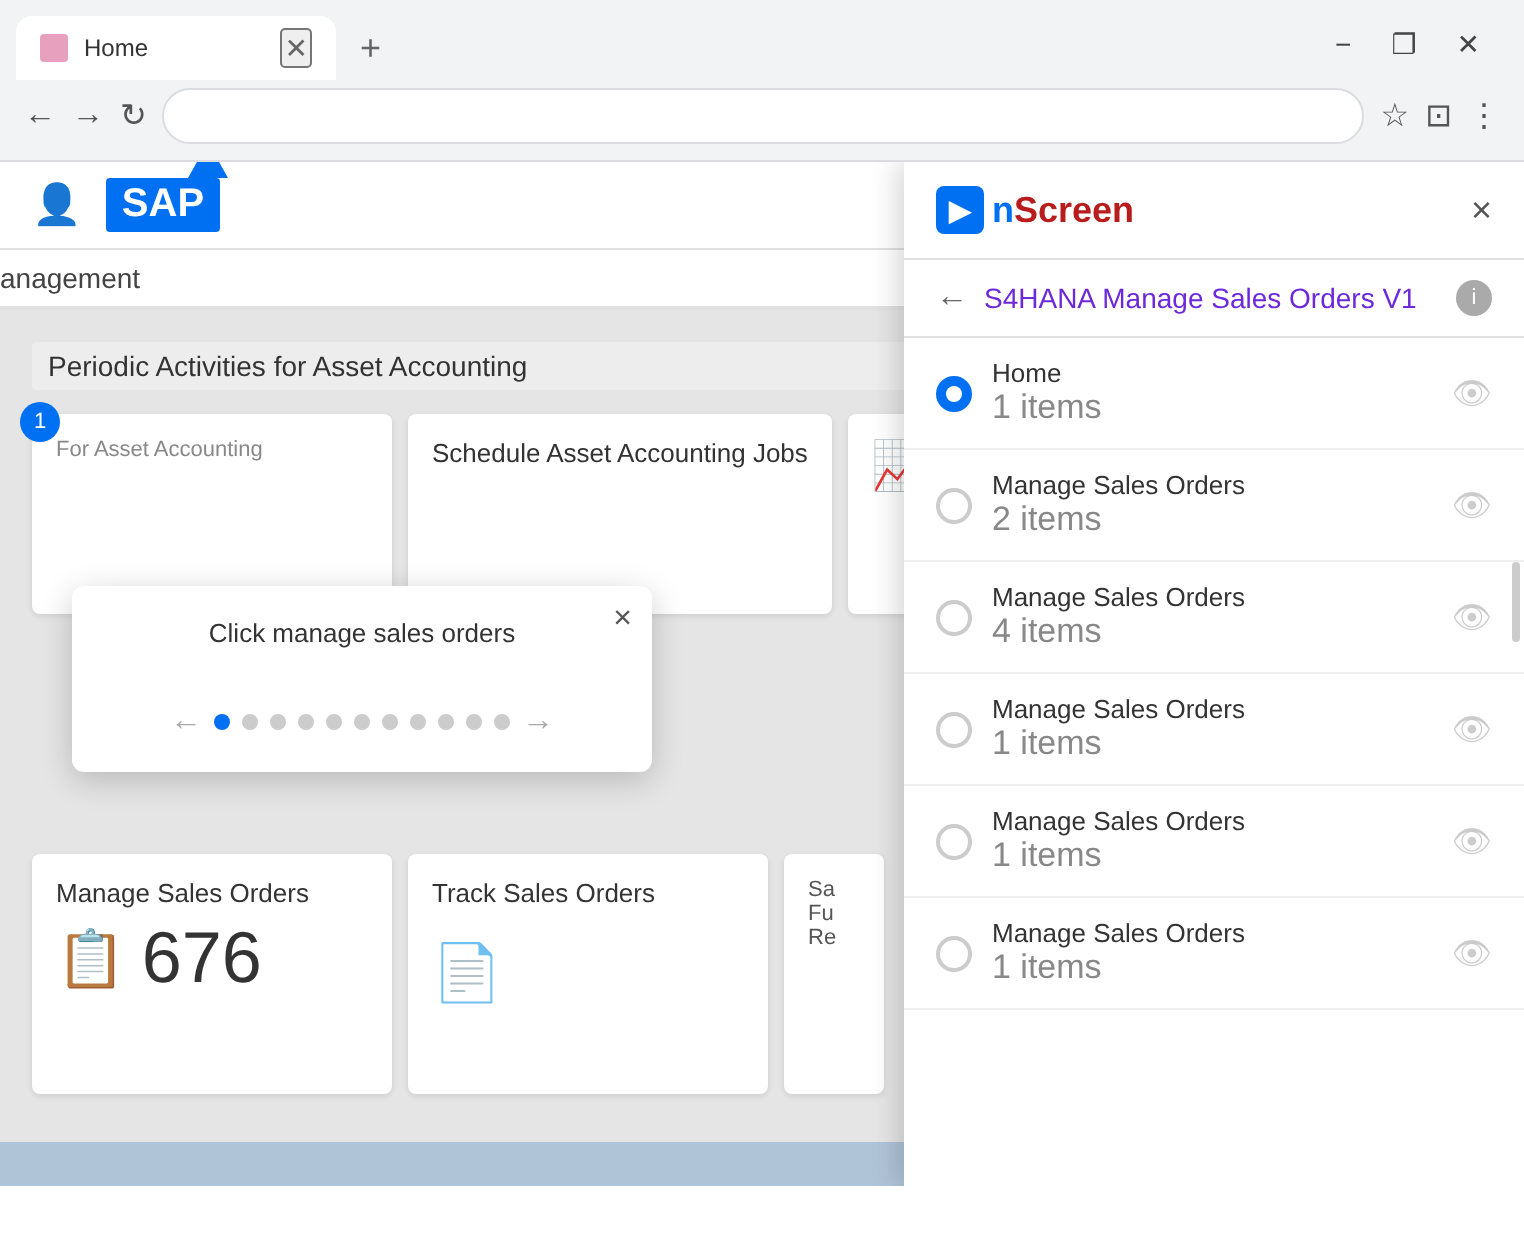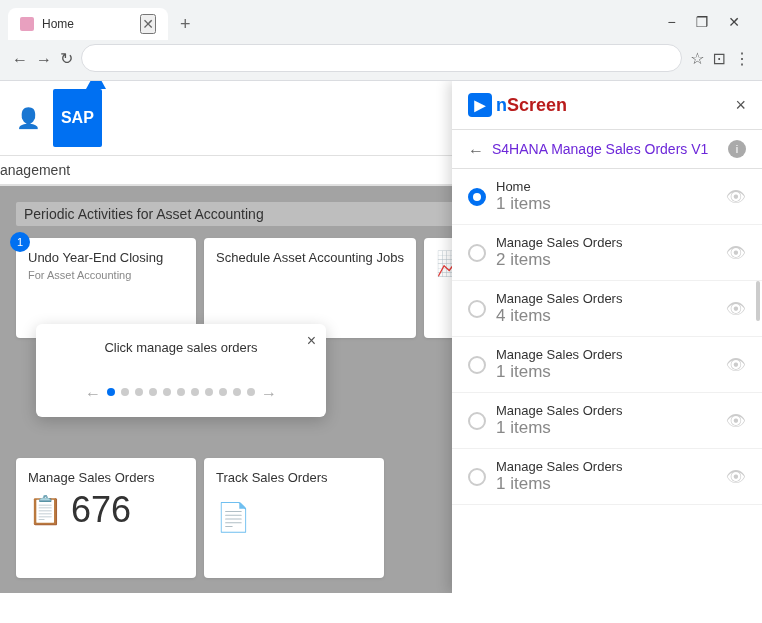--- a/index.html
+++ b/index.html
@@ -116,22 +116,22 @@
       color: #555;
     }
     .sap-logo {
       display: flex;
       align-items: center;
     }
     .sap-logo-box {
       background: #0070f2;
       color: #fff;
       font-weight: bold;
-      font-size: 16px;
-      padding: 20px 8px;
+      font-size: 20px;
+      padding: 2px 8px;
       border-radius: 2px;
       position: relative;
     }
     .sap-logo-triangle {
       width: 0;
       height: 0;
       border-left: 10px solid transparent;
       border-right: 10px solid transparent;
       border-bottom: 18px solid #0070f2;
       position: absolute;
@@ -153,21 +153,21 @@
     }
     .nav-tab.active {
       color: #0070f2;
       border-bottom: 2px solid #0070f2;
       padding-bottom: 2px;
     }
 
     
     .main-content {
       padding: 16px;
-      background: #a3a3a3;
+      background: #e5e5e5;
       position: relative;
     }
     .section-title {
       font-size: 14px;
       font-weight: 500;
       color: #333;
       margin-bottom: 12px;
       background: rgba(255,255,255,0.3);
       padding: 4px 8px;
       border-radius: 2px;
@@ -465,21 +465,20 @@
       <span class="nav-tab">anagement</span>
     </div>
   </div>
 
   <div class="main-content">
     <div class="section-title">Periodic Activities for Asset Accounting</div>
 
     <div class="tiles-row">
       <div class="tile" style="position:relative;">
         <div class="badge">1</div>
-        <div class="tile-title">Undo Year-End Closing</div>
         <div class="tile-subtitle">For Asset Accounting</div>
       </div>
       <div class="tile">
         <div class="tile-title">Schedule Asset Accounting Jobs</div>
       </div>
 
       <div class="tile" style="min-width:60px; overflow:hidden;">
         <span style="font-size:24px; color:#0070f2;">📈</span>
       </div>
     </div>
@@ -510,20 +509,23 @@
         <div class="tile-number">
           <span style="font-size:28px; color:#0070f2;">📋</span>
           <span>676</span>
         </div>
       </div>
       <div class="tile" style="min-height:120px;">
         <div class="tile-title">Track Sales Orders</div>
         <div style="font-size:28px; color:#0070f2; margin-top:16px;">📄</div>
       </div>
 
+      <div class="tile" style="min-width:50px; overflow:hidden; min-height:120px;">
+        <div style="font-size:11px; color:#555;">Sa<br>Fu<br>Re</div>
+      </div>
     </div>
   </div>
 
   <div class="right-panel">
     <div class="panel-header">
       <div class="panel-logo">
         <div class="panel-logo-icon">▶</div>
         <div class="panel-logo-text">
           <span style="color:#0070f2;">n</span><span>Screen</span>
         </div>

